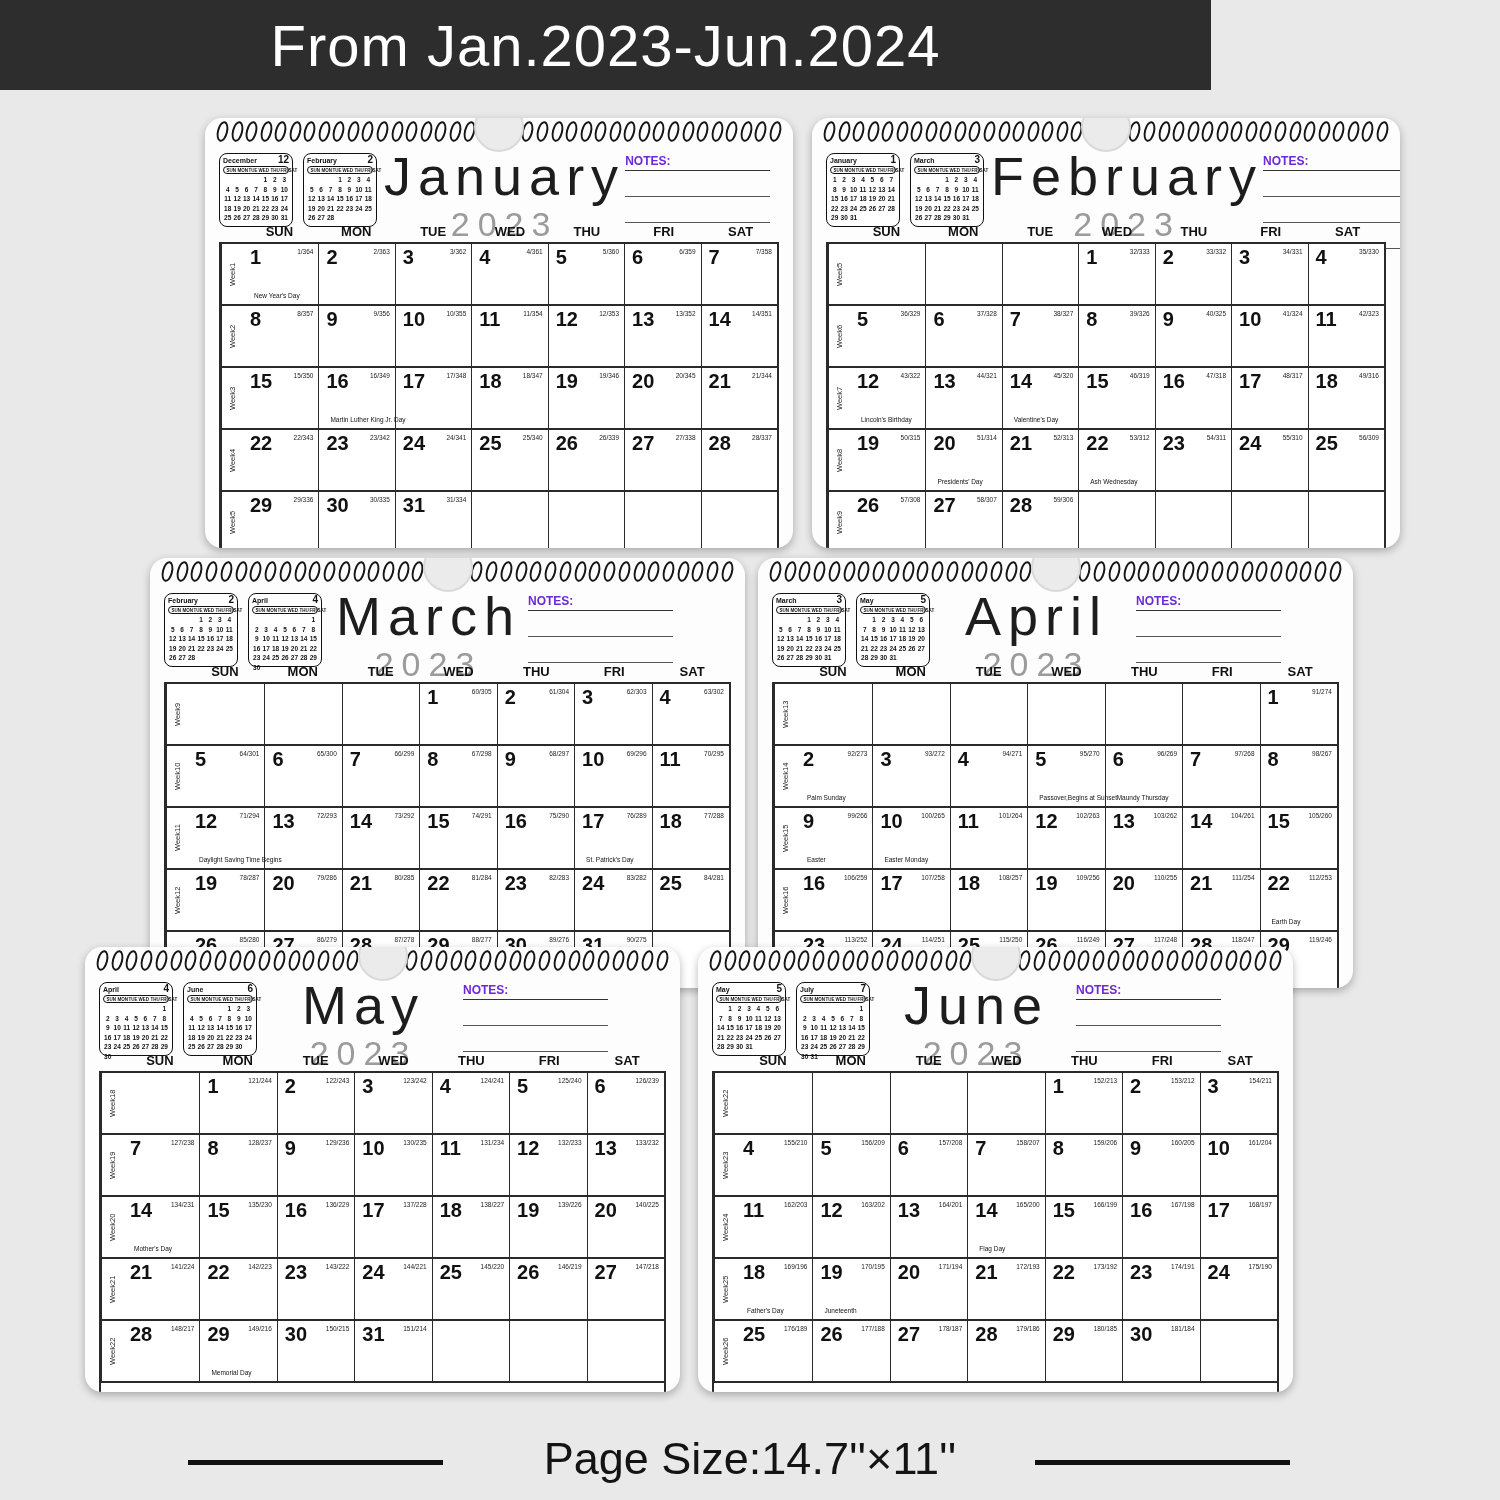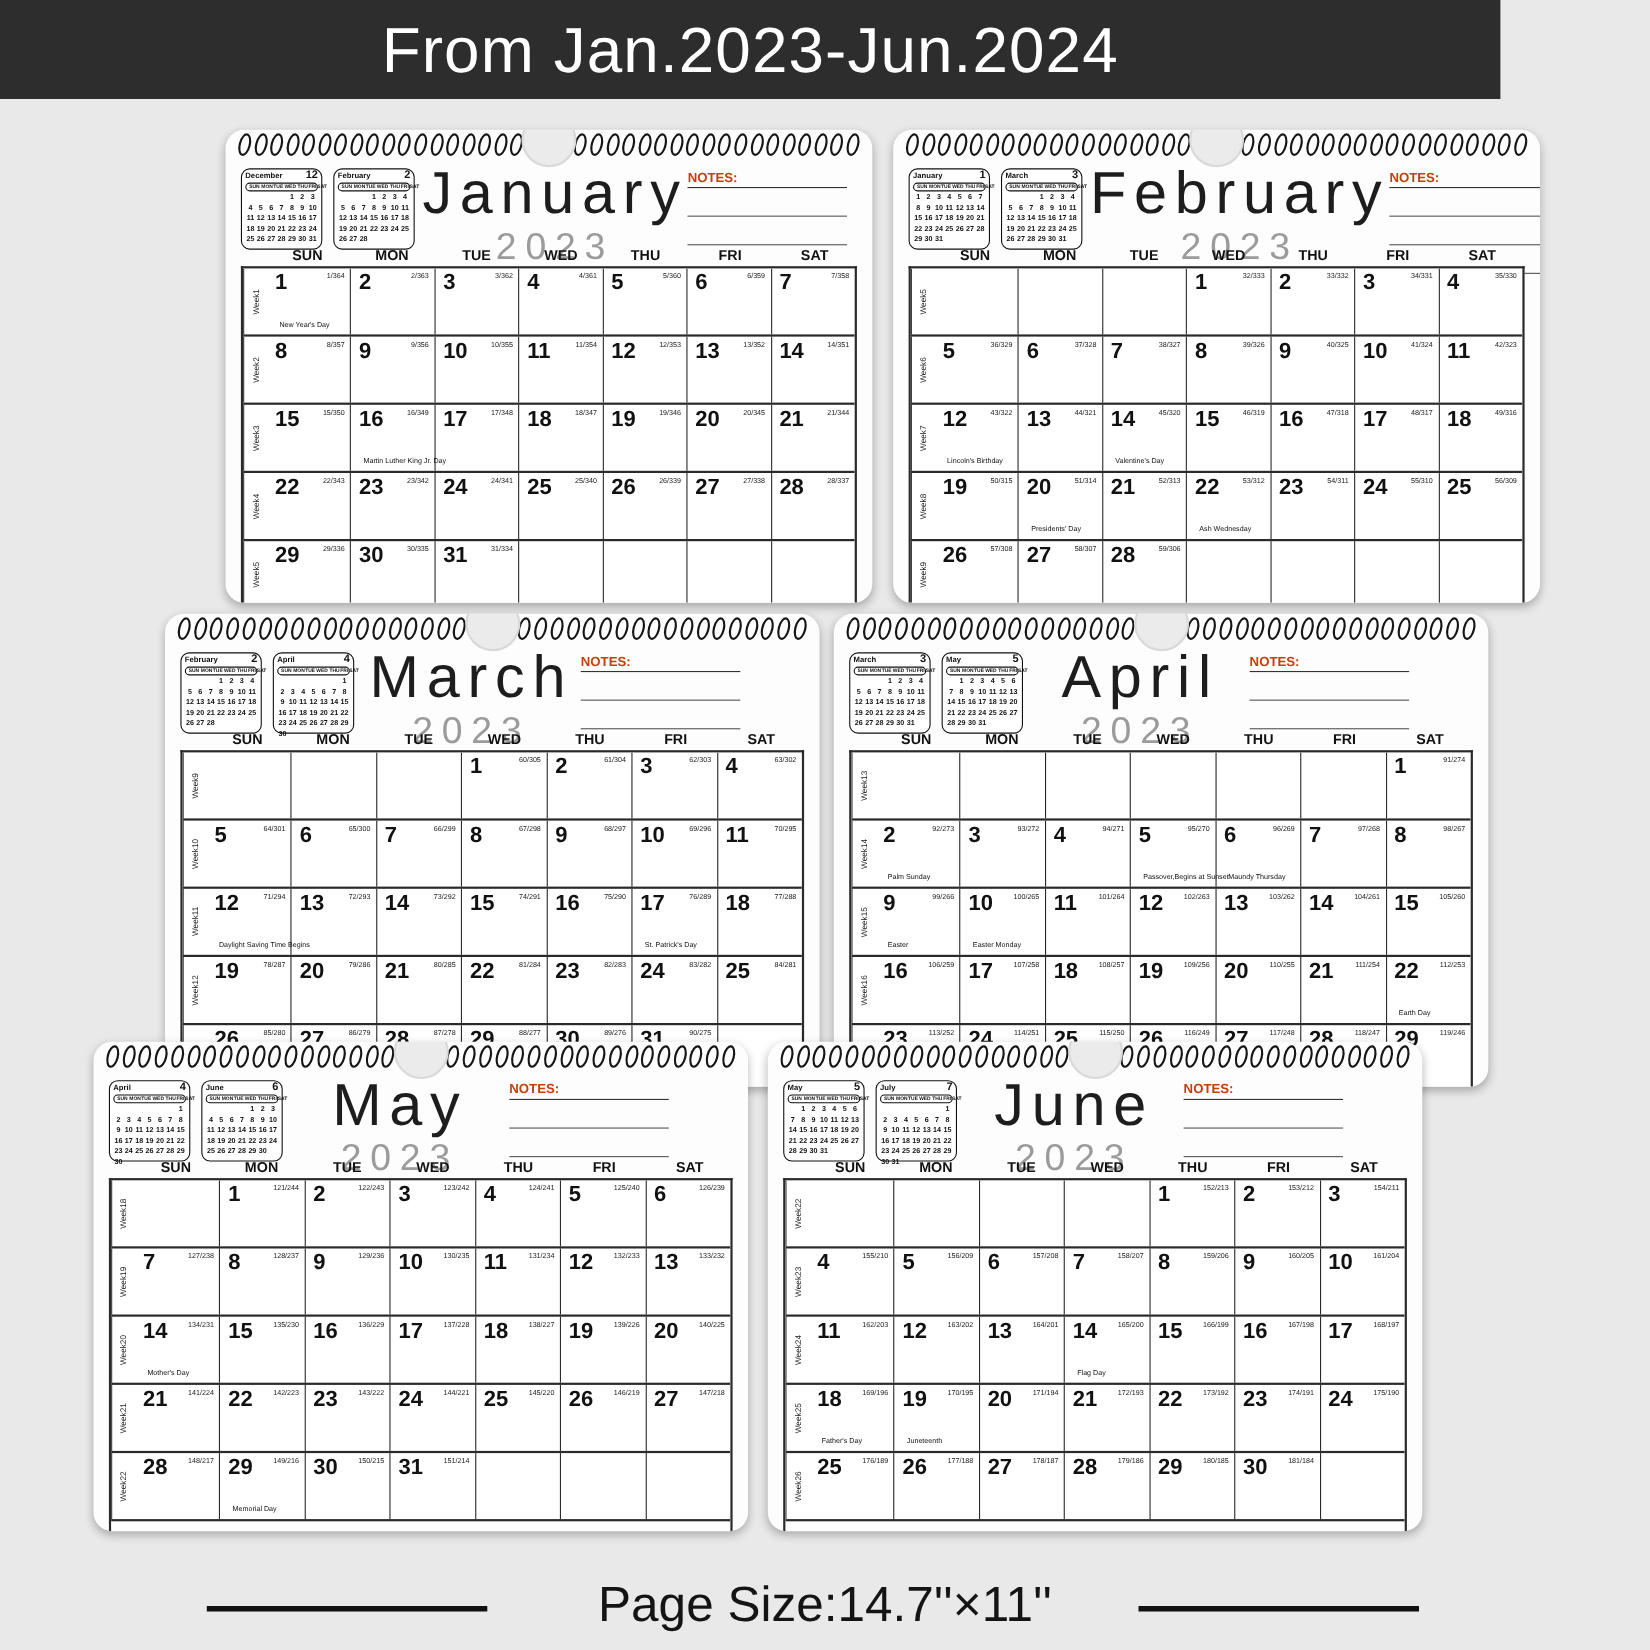--- a/index.html
+++ b/index.html
@@ -1,19 +1,19 @@
 <!DOCTYPE html>
 <html><head>
 <meta charset="utf-8">
 <style>
   html,body{margin:0;padding:0;}
   body{font-family:"Liberation Sans",sans-serif;background:#e9e9e9;}
   #stage{position:relative;width:1500px;height:1500px;background:#e9e9e9;overflow:hidden;}
 
-  .banner{position:absolute;left:0;top:0;width:1364px;height:90px;background:#2d2d2d;
+  .banner{position:absolute;left:0;top:0;width:1211px;height:90px;background:#2d2d2d;
           display:flex;align-items:center;justify-content:center;}
   .banner-text{color:#fff;font-size:58px;letter-spacing:1px;}
 
   .cal-page{position:absolute;background:#fdfdfd;border-radius:17px;
             box-shadow:0 3px 9px rgba(0,0,0,.28);overflow:hidden;}
 
   .binding{position:absolute;top:3px;left:12px;right:12px;display:flex;
            justify-content:space-between;z-index:4;}
   .loop{width:7px;height:17px;border:2.5px solid #161616;border-radius:50%;
         transform:rotate(14deg);flex:0 0 auto;}
@@ -33,21 +33,21 @@
               border-radius:6px;padding:0 2px;margin-top:1px;}
   .mini-wd{font-size:5px;font-weight:bold;transform:scale(.9);color:#111;}
   .mini-grid{display:grid;grid-template-columns:repeat(7,1fr);margin-top:1px;}
   .mini-day{font-size:6.5px;font-weight:600;text-align:center;line-height:9.5px;color:#111;}
 
   .titlebox{flex:1 1 auto;text-align:center;margin-top:2px;}
   .month-title{font-size:54px;letter-spacing:7px;color:#1d1d1d;line-height:52px;}
   .year-label{font-size:34px;font-weight:normal;letter-spacing:8px;color:#9b9b9b;margin-top:3px;}
 
   .notes{flex:0 0 145px;margin-right:58px;margin-top:6px;}
-  .notes-label{font-size:12px;font-weight:bold;color:#c2410c;border-bottom:1.5px solid #333;
+  .notes-label{font-size:12px;font-weight:bold;color:#6d28d9;border-bottom:1.5px solid #333;
                padding-bottom:2px;}
   .notes-line{height:25px;border-bottom:1.5px solid #555;}
 
   .weekday-row{position:absolute;top:106px;left:14px;right:14px;display:flex;}
   .wk-spacer{flex:0 0 22px;}
   .wd{flex:1;text-align:center;font-size:13px;font-weight:bold;color:#111;}
 
   .grid{position:absolute;top:124px;left:14px;right:14px;bottom:0;
         border:2px solid #2a2a2a;border-bottom:none;overflow:hidden;background:#fff;}
   .wrow{display:flex;height:62px;border-bottom:2px solid #2a2a2a;box-sizing:border-box;}

